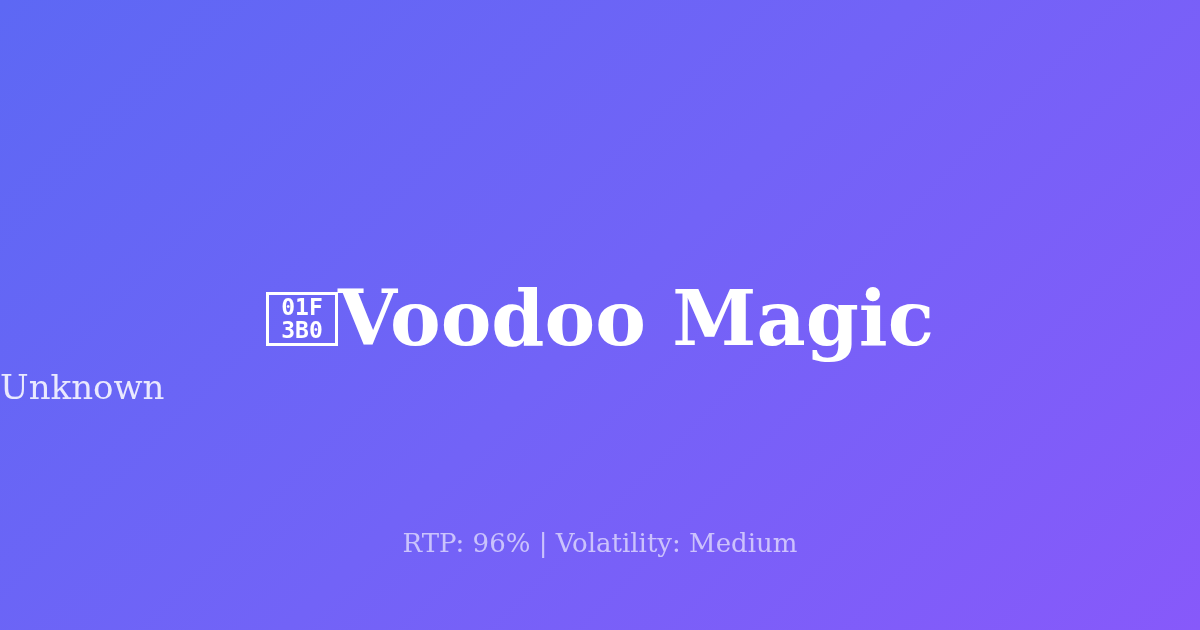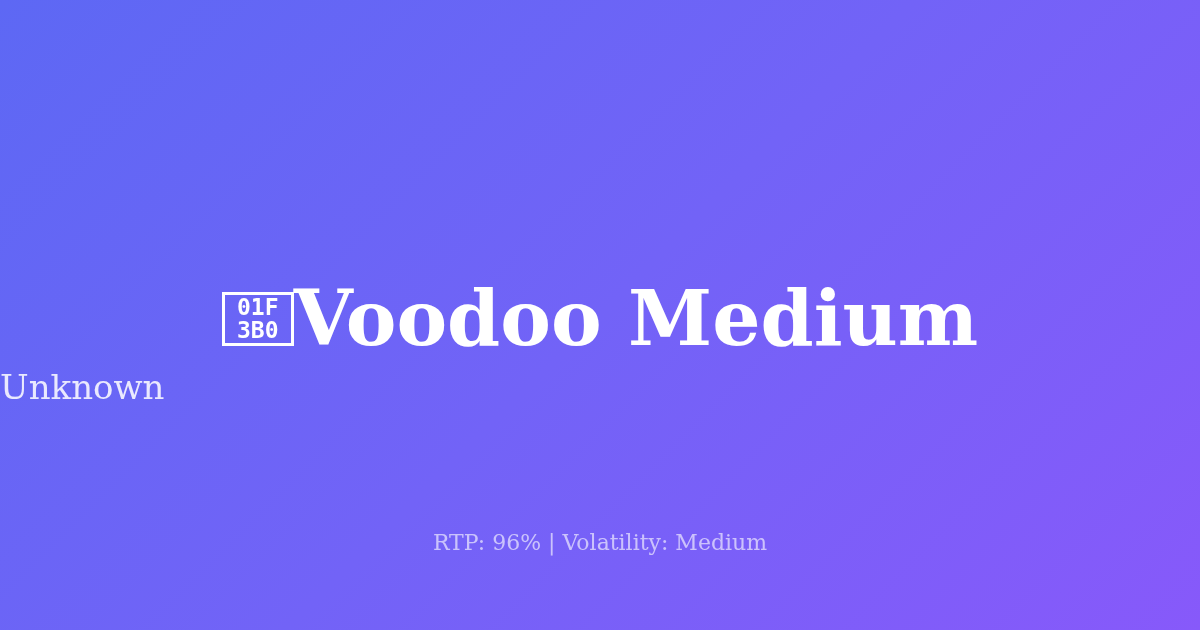--- a/index.html
+++ b/index.html
@@ -88,38 +88,38 @@
 
   
   .footer-meta {
     position: absolute;
     top: 528px;
     left: 0;
     right: 0;
     text-align: center;
     font-family: "DejaVu Serif", "Liberation Serif", serif;
     font-weight: 400;
-    font-size: 22px;
+    font-size: 26px;
     line-height: 30px;
     color: rgba(255, 255, 255, 0.62);
     white-space: nowrap;
   }
 </style>
 </head>
 <body>
 
 <div id="og-card">
 
   <div class="title-row">
 
     <span class="tofu">
       <span class="tofu-line">01F</span>
       <span class="tofu-line">3B0</span>
     </span>
 
-    <h1 class="title-text">Voodoo Medium</h1>
+    <h1 class="title-text">Voodoo Magic</h1>
   </div>
 
   <div class="subtitle">Unknown</div>
 
   <div class="footer-meta">RTP: 96% | Volatility: Medium</div>
 
 </div>
 
 </body></html>

